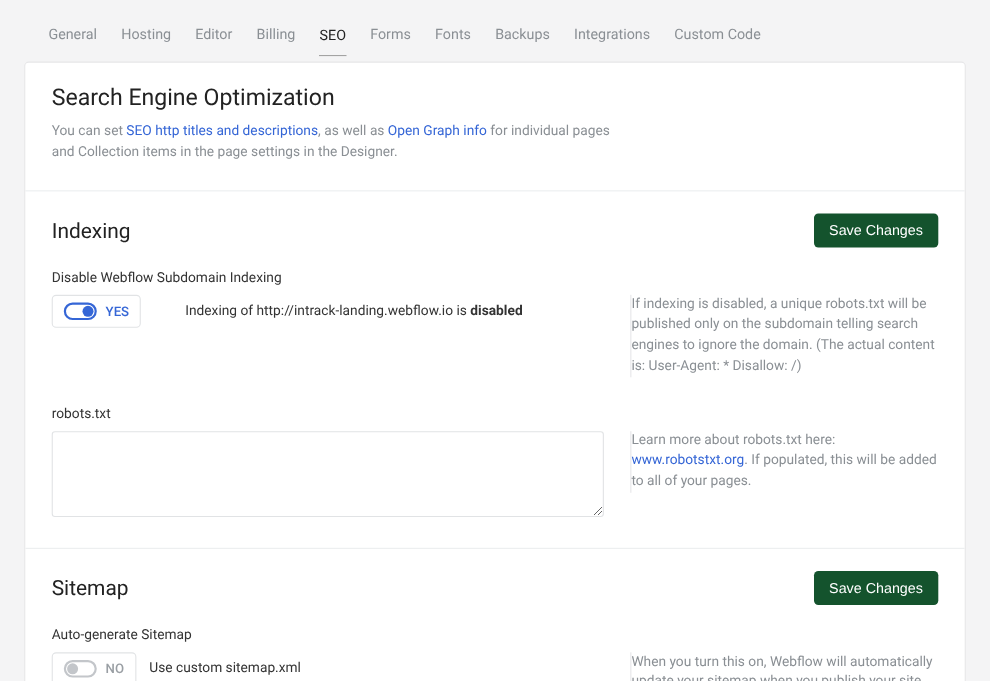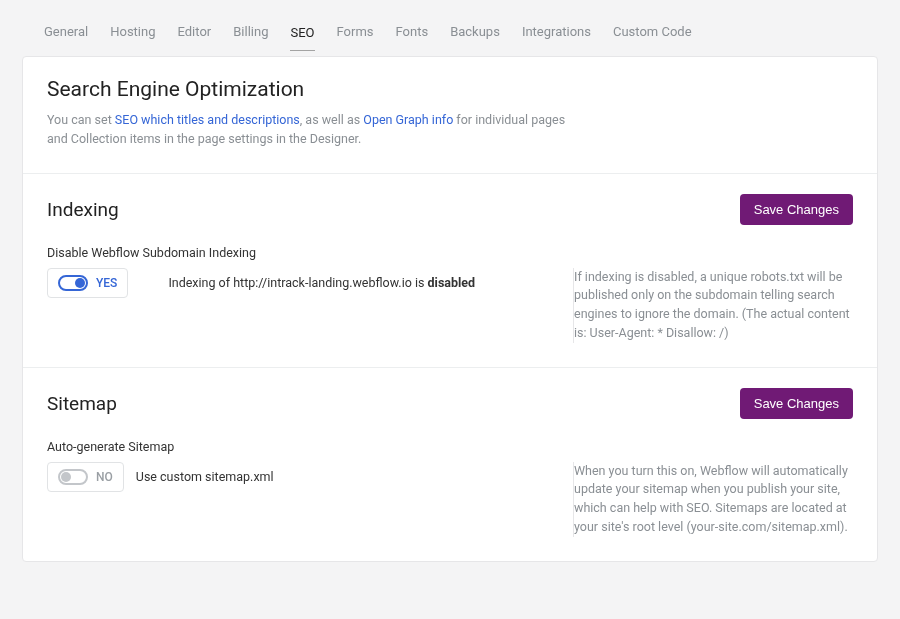--- a/index.html
+++ b/index.html
@@ -74,21 +74,21 @@
       text-decoration: none;
     }
 
     .section-header-row {
       display: flex;
       justify-content: space-between;
       align-items: center;
       margin-bottom: 20px;
     }
     .save-btn {
-      background: #701a75;
+      background: #14532d;
       color: #fff;
       border: none;
       border-radius: 4px;
       padding: 8px 14px;
       font-size: 13px;
       cursor: default;
     }
 
     .field-label {
       font-size: 12.5px;
@@ -206,21 +206,21 @@
   <div class="tab-item">Backups</div>
   <div class="tab-item">Integrations</div>
   <div class="tab-item">Custom Code</div>
 </div>
 
 <div class="panel">
 
   <div class="panel-section">
     <div class="section-title">Search Engine Optimization</div>
     <p class="section-desc">
-      <span>You can set </span><a class="link">SEO which titles and descriptions</a><span>, as well as </span><a class="link">Open Graph info</a><span> for individual pages and Collection items in the page settings in the Designer.</span>
+      <span>You can set </span><a class="link">SEO http titles and descriptions</a><span>, as well as </span><a class="link">Open Graph info</a><span> for individual pages and Collection items in the page settings in the Designer.</span>
     </p>
   </div>
 
   <div class="panel-section">
     <div class="section-header-row">
       <div class="section-subtitle">Indexing</div>
       <button class="save-btn">Save Changes</button>
     </div>
 
     <div class="field-label">Disable Webflow Subdomain Indexing</div>
@@ -234,20 +234,31 @@
             <span class="toggle-state-text on">YES</span>
           </div>
           <div class="indexing-status">
             <span>Indexing of http://intrack-landing.webflow.io is </span><span class="bold">disabled</span>
           </div>
         </div>
       </div>
       <div class="help-text">If indexing is disabled, a unique robots.txt will be published only on the subdomain telling search engines to ignore the domain. (The actual content is: User-Agent: * Disallow: /)</div>
     </div>
 
+    <div class="field-block">
+      <div class="field-label">robots.txt</div>
+      <div class="two-col">
+        <div>
+          <textarea class="textarea" style=""></textarea>
+        </div>
+        <div class="help-text">
+          <span>Learn more about robots.txt here: </span><a class="link">www.robotstxt.org</a><span>. If populated, this will be added to all of your pages.</span>
+        </div>
+      </div>
+    </div>
   </div>
 
   <div class="panel-section">
     <div class="section-header-row">
       <div class="section-subtitle">Sitemap</div>
       <button class="save-btn">Save Changes</button>
     </div>
 
     <div class="field-label">Auto-generate Sitemap</div>
     <div class="two-col">

